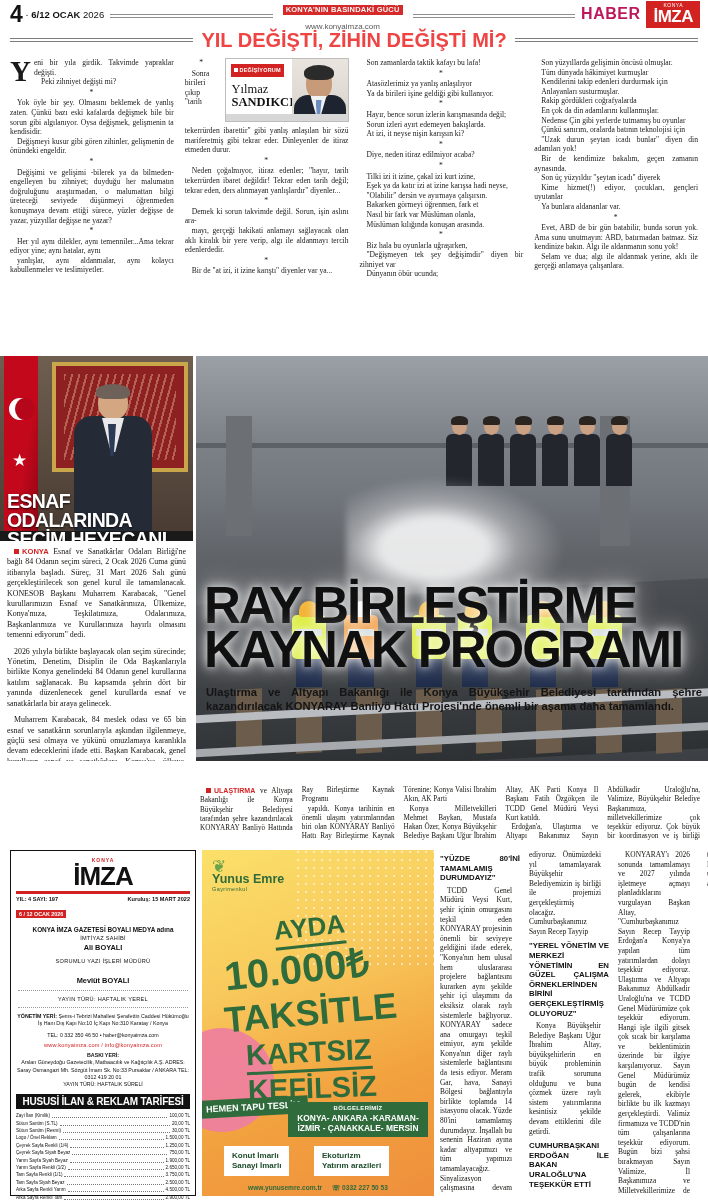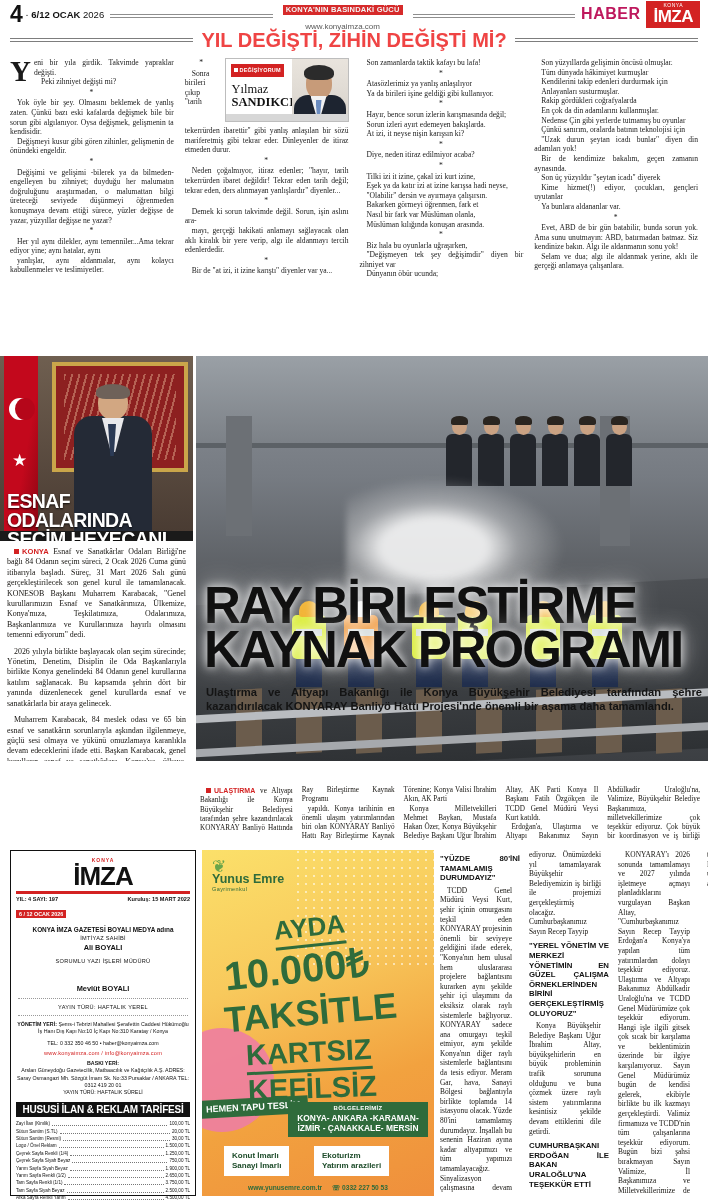--- a/index.html
+++ b/index.html
@@ -228,21 +228,21 @@
   .imp-logo .mini { font-size:5px; letter-spacing:1px; color:#d32222; font-weight:bold;}
   .imp-logo .big { font-size:26px; font-weight:bold; letter-spacing:-1px; }
   .imp-redbar { height:3px; background:#d32222; margin:1px 0 2px 0;}
   .imp-line1 { display:flex; justify-content:space-between; font-size:5.6px; font-weight:bold; }
   .imp-line2 { background:#d32222; color:#fff; font-size:5.4px; font-weight:bold; padding:1px 3px; display:inline-block; margin-top:1px;}
   .imp-c { text-align:center; }
   .imp-t1 { font-size:6.4px; font-weight:bold; margin-top:6px;}
   .imp-t2 { font-size:5.6px; margin-top:2px; letter-spacing:.3px;}
   .imp-t3 { font-size:7.4px; font-weight:bold; margin-top:2px;}
   .imp-t4 { font-size:5.6px; margin-top:6px; letter-spacing:.3px;}
-  .imp-t5 { font-size:7.4px; font-weight:bold; margin-top:20px;}
+  .imp-t5 { font-size:7.4px; font-weight:bold; margin-top:12px;}
   .imp-dash { border-top:1px dotted #999; margin:5px 2px; }
   .imp-t6 { font-size:5.6px; letter-spacing:.3px;}
   .imp-addr { font-size:5.3px; line-height:7.4px; margin-top:4px; }
   .imp-web { font-size:5.6px; color:#d32222; margin-top:3px; letter-spacing:.2px;}
   .imp-basim { font-size:5.3px; line-height:7.2px; margin-top:4px;}
   .imp-tarife {
     background:#111; color:#fff; text-align:center; font-weight:bold;
     font-size:10px; padding:2px 0; margin-top:6px; letter-spacing:-.2px;
   }
   .tariff { margin-top:3px; }

